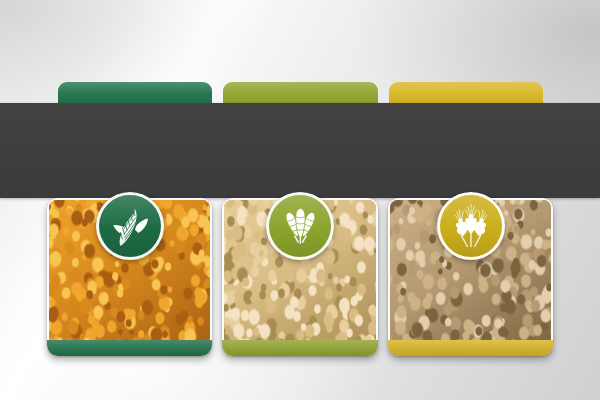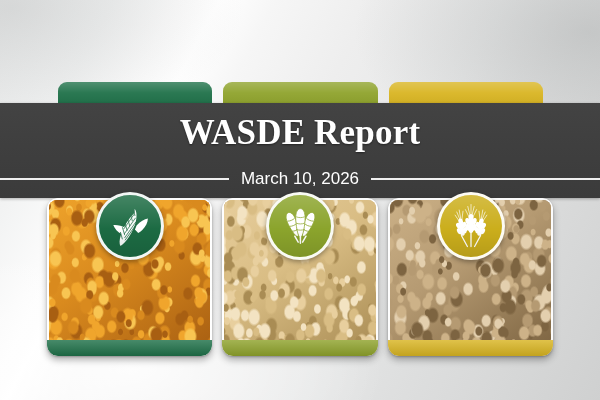--- a/index.html
+++ b/index.html
@@ -183,26 +183,20 @@
     <div class="tab-inner"></div>
   </div>
   <div class="tab" id="tab-1" style="left: 223px; width: 155px; background: rgb(143, 163, 44);">
     <div class="tab-inner"></div>
   </div>
   <div class="tab" id="tab-2" style="left: 389px; width: 154px; background: rgb(217, 181, 34);">
     <div class="tab-inner"></div>
   </div>
 
   <div id="banner">
-    <div id="banner-title">WASDE Report</div>
-    <div id="date-row">
-      <div class="date-rule"></div>
-      <div id="date-text">March 10, 2026</div>
-      <div class="date-rule"></div>
-    </div>
   </div>
 
   <div class="card" id="card-0" style="left: 47px; width: 165px;">
     <div class="card-photo">
       <div class="grain-tex" id="tex-0" style="background-image: radial-gradient(2.76% 4.14% at 26.46% 5.99%, rgb(240, 165, 44) 0%, rgb(240, 165, 44) 55%, rgba(0, 0, 0, 0) 78%), radial-gradient(2.49% 3.74% at 1.26% 13.58%, rgb(217, 138, 30) 0%, rgb(217, 138, 30) 55%, rgba(0, 0, 0, 0) 78%), radial-gradient(4.59% 6.88% at 86.73% 14.05%, rgb(248, 197, 82) 0%, rgb(248, 197, 82) 55%, rgba(0, 0, 0, 0) 78%), radial-gradient(2.49% 3.74% at 36.41% 19.99%, rgb(217, 138, 30) 0%, rgb(217, 138, 30) 55%, rgba(0, 0, 0, 0) 78%), radial-gradient(3.11% 4.67% at 56.62% 79.75%, rgb(217, 138, 30) 0%, rgb(217, 138, 30) 55%, rgba(0, 0, 0, 0) 78%), radial-gradient(3.32% 4.98% at 56.27% 12.15%, rgb(248, 197, 82) 0%, rgb(248, 197, 82) 55%, rgba(0, 0, 0, 0) 78%), radial-gradient(2.38% 3.57% at 39.6% 10.6%, rgb(248, 197, 82) 0%, rgb(248, 197, 82) 55%, rgba(0, 0, 0, 0) 78%), radial-gradient(3.09% 4.63% at -1.08% -0.66%, rgb(248, 197, 82) 0%, rgb(248, 197, 82) 55%, rgba(0, 0, 0, 0) 78%), radial-gradient(3.72% 5.58% at 82.46% 18.48%, rgb(248, 197, 82) 0%, rgb(248, 197, 82) 55%, rgba(0, 0, 0, 0) 78%), radial-gradient(2.4% 3.6% at 70.51% 92.27%, rgb(168, 95, 18) 0%, rgb(168, 95, 18) 55%, rgba(0, 0, 0, 0) 78%), radial-gradient(4.8% 7.2% at 26.9% 37.45%, rgb(168, 95, 18) 0%, rgb(168, 95, 18) 55%, rgba(0, 0, 0, 0) 78%), radial-gradient(3.93% 5.9% at 67.02% 6.11%, rgb(240, 165, 44) 0%, rgb(240, 165, 44) 55%, rgba(0, 0, 0, 0) 78%), radial-gradient(4.54% 6.81% at 17.48% 87.88%, rgb(217, 138, 30) 0%, rgb(217, 138, 30) 55%, rgba(0, 0, 0, 0) 78%), radial-gradient(4.99% 7.49% at 80.5% 25.87%, rgb(240, 165, 44) 0%, rgb(240, 165, 44) 55%, rgba(0, 0, 0, 0) 78%), radial-gradient(4.16% 6.24% at 2.19% 23.18%, rgb(248, 197, 82) 0%, rgb(248, 197, 82) 55%, rgba(0, 0, 0, 0) 78%), radial-gradient(2.34% 3.51% at 93.86% 2.42%, rgb(217, 138, 30) 0%, rgb(217, 138, 30) 55%, rgba(0, 0, 0, 0) 78%), radial-gradient(4.48% 6.72% at 97.43% 11.02%, rgb(248, 197, 82) 0%, rgb(248, 197, 82) 55%, rgba(0, 0, 0, 0) 78%), radial-gradient(2.73% 4.09% at 24.13% 18.88%, rgb(168, 95, 18) 0%, rgb(168, 95, 18) 55%, rgba(0, 0, 0, 0) 78%), radial-gradient(2.6% 3.9% at 49.55% 84.98%, rgb(168, 95, 18) 0%, rgb(168, 95, 18) 55%, rgba(0, 0, 0, 0) 78%), radial-gradient(4.12% 6.18% at 6.23% 23.61%, rgb(248, 197, 82) 0%, rgb(248, 197, 82) 55%, rgba(0, 0, 0, 0) 78%), radial-gradient(3.97% 5.96% at 80.84% 14.82%, rgb(240, 165, 44) 0%, rgb(240, 165, 44) 55%, rgba(0, 0, 0, 0) 78%), radial-gradient(5.05% 7.57% at 85.2% 93.68%, rgb(248, 197, 82) 0%, rgb(248, 197, 82) 55%, rgba(0, 0, 0, 0) 78%), radial-gradient(5.11% 7.67% at 0.07% 15.12%, rgb(248, 197, 82) 0%, rgb(248, 197, 82) 55%, rgba(0, 0, 0, 0) 78%), radial-gradient(3.79% 5.69% at 45.03% 80.76%, rgb(168, 95, 18) 0%, rgb(168, 95, 18) 55%, rgba(0, 0, 0, 0) 78%), radial-gradient(4.41% 6.62% at 9.49% 4.54%, rgb(168, 95, 18) 0%, rgb(168, 95, 18) 55%, rgba(0, 0, 0, 0) 78%), radial-gradient(3.38% 5.07% at 101.87% 95.65%, rgb(217, 138, 30) 0%, rgb(217, 138, 30) 55%, rgba(0, 0, 0, 0) 78%), radial-gradient(2.91% 4.37% at 88.34% 15.48%, rgb(217, 138, 30) 0%, rgb(217, 138, 30) 55%, rgba(0, 0, 0, 0) 78%), radial-gradient(3.14% 4.71% at 69.83% 63.17%, rgb(168, 95, 18) 0%, rgb(168, 95, 18) 55%, rgba(0, 0, 0, 0) 78%), radial-gradient(4.31% 6.46% at 32.89% 90.31%, rgb(240, 165, 44) 0%, rgb(240, 165, 44) 55%, rgba(0, 0, 0, 0) 78%), radial-gradient(2.53% 3.79% at 15.2% 11.64%, rgb(240, 165, 44) 0%, rgb(240, 165, 44) 55%, rgba(0, 0, 0, 0) 78%), radial-gradient(4.88% 7.32% at 48.95% 80.06%, rgb(240, 165, 44) 0%, rgb(240, 165, 44) 55%, rgba(0, 0, 0, 0) 78%), radial-gradient(4.25% 6.38% at 7.28% 56.85%, rgb(217, 138, 30) 0%, rgb(217, 138, 30) 55%, rgba(0, 0, 0, 0) 78%), radial-gradient(5.14% 7.71% at 24.85% 73.61%, rgb(217, 138, 30) 0%, rgb(217, 138, 30) 55%, rgba(0, 0, 0, 0) 78%), radial-gradient(4.1% 6.15% at 5.61% 80.48%, rgb(168, 95, 18) 0%, rgb(168, 95, 18) 55%, rgba(0, 0, 0, 0) 78%), radial-gradient(4.93% 7.39% at 85.01% 1.42%, rgb(217, 138, 30) 0%, rgb(217, 138, 30) 55%, rgba(0, 0, 0, 0) 78%), radial-gradient(2.5% 3.75% at 91.72% 39.06%, rgb(248, 197, 82) 0%, rgb(248, 197, 82) 55%, rgba(0, 0, 0, 0) 78%), radial-gradient(4.3% 6.45% at 31.92% 77.74%, rgb(248, 197, 82) 0%, rgb(248, 197, 82) 55%, rgba(0, 0, 0, 0) 78%), radial-gradient(2.7% 4.05% at 5.42% 71.46%, rgb(240, 165, 44) 0%, rgb(240, 165, 44) 55%, rgba(0, 0, 0, 0) 78%), radial-gradient(3.8% 5.7% at 68.65% 1.27%, rgb(240, 165, 44) 0%, rgb(240, 165, 44) 55%, rgba(0, 0, 0, 0) 78%), radial-gradient(5.16% 7.74% at 65.58% 92.79%, rgb(168, 95, 18) 0%, rgb(168, 95, 18) 55%, rgba(0, 0, 0, 0) 78%), radial-gradient(4.14% 6.21% at 97.89% 34.4%, rgb(217, 138, 30) 0%, rgb(217, 138, 30) 55%, rgba(0, 0, 0, 0) 78%), radial-gradient(4.51% 6.76% at 43.34% 18.87%, rgb(248, 197, 82) 0%, rgb(248, 197, 82) 55%, rgba(0, 0, 0, 0) 78%), radial-gradient(2.09% 3.13% at 93.47% 8.89%, rgb(240, 165, 44) 0%, rgb(240, 165, 44) 55%, rgba(0, 0, 0, 0) 78%), radial-gradient(5.17% 7.75% at 43.94% 101.22%, rgb(240, 165, 44) 0%, rgb(240, 165, 44) 55%, rgba(0, 0, 0, 0) 78%), radial-gradient(4.95% 7.43% at 88.34% 2.1%, rgb(217, 138, 30) 0%, rgb(217, 138, 30) 55%, rgba(0, 0, 0, 0) 78%), radial-gradient(4.3% 6.45% at 68.94% 20.47%, rgb(240, 165, 44) 0%, rgb(240, 165, 44) 55%, rgba(0, 0, 0, 0) 78%), radial-gradient(2.82% 4.23% at 91.12% 83.67%, rgb(217, 138, 30) 0%, rgb(217, 138, 30) 55%, rgba(0, 0, 0, 0) 78%), radial-gradient(3% 4.5% at 27.01% 66.31%, rgb(168, 95, 18) 0%, rgb(168, 95, 18) 55%, rgba(0, 0, 0, 0) 78%), radial-gradient(4.34% 6.51% at 35.09% 68.73%, rgb(248, 197, 82) 0%, rgb(248, 197, 82) 55%, rgba(0, 0, 0, 0) 78%), radial-gradient(4.05% 6.07% at 89.19% 35.98%, rgb(168, 95, 18) 0%, rgb(168, 95, 18) 55%, rgba(0, 0, 0, 0) 78%), radial-gradient(4.48% 6.72% at 71.74% 5.6%, rgb(240, 165, 44) 0%, rgb(240, 165, 44) 55%, rgba(0, 0, 0, 0) 78%), radial-gradient(2.77% 4.16% at 36.64% 11.19%, rgb(217, 138, 30) 0%, rgb(217, 138, 30) 55%, rgba(0, 0, 0, 0) 78%), radial-gradient(3.09% 4.63% at 64.72% 46.01%, rgb(168, 95, 18) 0%, rgb(168, 95, 18) 55%, rgba(0, 0, 0, 0) 78%), radial-gradient(2.72% 4.08% at 96.93% 101.61%, rgb(168, 95, 18) 0%, rgb(168, 95, 18) 55%, rgba(0, 0, 0, 0) 78%), radial-gradient(3.56% 5.34% at 52.46% 9.78%, rgb(168, 95, 18) 0%, rgb(168, 95, 18) 55%, rgba(0, 0, 0, 0) 78%), radial-gradient(2.12% 3.18% at 44.8% 90.76%, rgb(168, 95, 18) 0%, rgb(168, 95, 18) 55%, rgba(0, 0, 0, 0) 78%), radial-gradient(4.5% 6.75% at 15.07% 100.04%, rgb(240, 165, 44) 0%, rgb(240, 165, 44) 55%, rgba(0, 0, 0, 0) 78%), radial-gradient(2.04% 3.06% at -0.59% 24.55%, rgb(240, 165, 44) 0%, rgb(240, 165, 44) 55%, rgba(0, 0, 0, 0) 78%), radial-gradient(3.63% 5.45% at 89.94% 64.9%, rgb(240, 165, 44) 0%, rgb(240, 165, 44) 55%, rgba(0, 0, 0, 0) 78%), radial-gradient(4.36% 6.54% at 6.11% 78.14%, rgb(168, 95, 18) 0%, rgb(168, 95, 18) 55%, rgba(0, 0, 0, 0) 78%), radial-gradient(4.23% 6.35% at 91.72% 29.73%, rgb(217, 138, 30) 0%, rgb(217, 138, 30) 55%, rgba(0, 0, 0, 0) 78%), radial-gradient(2.77% 4.16% at 66.73% 13.46%, rgb(168, 95, 18) 0%, rgb(168, 95, 18) 55%, rgba(0, 0, 0, 0) 78%), radial-gradient(5.07% 7.61% at 0.85% 87.76%, rgb(248, 197, 82) 0%, rgb(248, 197, 82) 55%, rgba(0, 0, 0, 0) 78%), radial-gradient(5.11% 7.67% at 98.3% 99.14%, rgb(217, 138, 30) 0%, rgb(217, 138, 30) 55%, rgba(0, 0, 0, 0) 78%), radial-gradient(2.46% 3.69% at 68.55% 1.37%, rgb(240, 165, 44) 0%, rgb(240, 165, 44) 55%, rgba(0, 0, 0, 0) 78%), radial-gradient(4.02% 6.03% at 28.38% 60.98%, rgb(248, 197, 82) 0%, rgb(248, 197, 82) 55%, rgba(0, 0, 0, 0) 78%), radial-gradient(4.53% 6.79% at 18.36% 53.75%, rgb(217, 138, 30) 0%, rgb(217, 138, 30) 55%, rgba(0, 0, 0, 0) 78%), radial-gradient(4.47% 6.71% at 26.75% 14.85%, rgb(168, 95, 18) 0%, rgb(168, 95, 18) 55%, rgba(0, 0, 0, 0) 78%), radial-gradient(3.32% 4.98% at 48.15% 35.11%, rgb(168, 95, 18) 0%, rgb(168, 95, 18) 55%, rgba(0, 0, 0, 0) 78%), radial-gradient(2.74% 4.11% at 41.75% 54.22%, rgb(248, 197, 82) 0%, rgb(248, 197, 82) 55%, rgba(0, 0, 0, 0) 78%), radial-gradient(3.87% 5.8% at 96.63% 3.38%, rgb(240, 165, 44) 0%, rgb(240, 165, 44) 55%, rgba(0, 0, 0, 0) 78%), radial-gradient(3.22% 4.83% at 96.97% 52.05%, rgb(248, 197, 82) 0%, rgb(248, 197, 82) 55%, rgba(0, 0, 0, 0) 78%), radial-gradient(4.69% 7.04% at 78.39% 11.42%, rgb(240, 165, 44) 0%, rgb(240, 165, 44) 55%, rgba(0, 0, 0, 0) 78%), radial-gradient(2.61% 3.92% at 100.6% 93.27%, rgb(168, 95, 18) 0%, rgb(168, 95, 18) 55%, rgba(0, 0, 0, 0) 78%), radial-gradient(3.22% 4.83% at 47.37% 48.74%, rgb(168, 95, 18) 0%, rgb(168, 95, 18) 55%, rgba(0, 0, 0, 0) 78%), radial-gradient(2.25% 3.38% at -0.9% 81.75%, rgb(217, 138, 30) 0%, rgb(217, 138, 30) 55%, rgba(0, 0, 0, 0) 78%), radial-gradient(3.96% 5.94% at 80.91% 93.66%, rgb(240, 165, 44) 0%, rgb(240, 165, 44) 55%, rgba(0, 0, 0, 0) 78%), radial-gradient(3.95% 5.93% at 67.57% 81.71%, rgb(240, 165, 44) 0%, rgb(240, 165, 44) 55%, rgba(0, 0, 0, 0) 78%), radial-gradient(3.52% 5.28% at 92.26% 68.04%, rgb(240, 165, 44) 0%, rgb(240, 165, 44) 55%, rgba(0, 0, 0, 0) 78%), radial-gradient(5.14% 7.71% at 88.42% 41.71%, rgb(248, 197, 82) 0%, rgb(248, 197, 82) 55%, rgba(0, 0, 0, 0) 78%), radial-gradient(3.9% 5.85% at 91.59% 6.5%, rgb(217, 138, 30) 0%, rgb(217, 138, 30) 55%, rgba(0, 0, 0, 0) 78%), radial-gradient(3.05% 4.57% at 18.69% 45.08%, rgb(248, 197, 82) 0%, rgb(248, 197, 82) 55%, rgba(0, 0, 0, 0) 78%), radial-gradient(2.78% 4.17% at 63.51% 24.09%, rgb(217, 138, 30) 0%, rgb(217, 138, 30) 55%, rgba(0, 0, 0, 0) 78%), radial-gradient(4.74% 7.11% at 65.82% 46.89%, rgb(248, 197, 82) 0%, rgb(248, 197, 82) 55%, rgba(0, 0, 0, 0) 78%), radial-gradient(2.39% 3.58% at 85.07% 82.5%, rgb(217, 138, 30) 0%, rgb(217, 138, 30) 55%, rgba(0, 0, 0, 0) 78%), radial-gradient(4.4% 6.6% at 67.87% 33.39%, rgb(168, 95, 18) 0%, rgb(168, 95, 18) 55%, rgba(0, 0, 0, 0) 78%), radial-gradient(5.03% 7.54% at 60.31% 74.78%, rgb(168, 95, 18) 0%, rgb(168, 95, 18) 55%, rgba(0, 0, 0, 0) 78%), radial-gradient(5.01% 7.51% at 50.34% 83.98%, rgb(248, 197, 82) 0%, rgb(248, 197, 82) 55%, rgba(0, 0, 0, 0) 78%), radial-gradient(4.68% 7.02% at 7.25% 20.54%, rgb(168, 95, 18) 0%, rgb(168, 95, 18) 55%, rgba(0, 0, 0, 0) 78%), radial-gradient(4.06% 6.09% at 87.41% 23.65%, rgb(240, 165, 44) 0%, rgb(240, 165, 44) 55%, rgba(0, 0, 0, 0) 78%), radial-gradient(3.75% 5.63% at 65.4% 59.63%, rgb(248, 197, 82) 0%, rgb(248, 197, 82) 55%, rgba(0, 0, 0, 0) 78%), radial-gradient(4.39% 6.58% at 91.67% 17.92%, rgb(248, 197, 82) 0%, rgb(248, 197, 82) 55%, rgba(0, 0, 0, 0) 78%), radial-gradient(3.52% 5.28% at 15.79% 36.37%, rgb(217, 138, 30) 0%, rgb(217, 138, 30) 55%, rgba(0, 0, 0, 0) 78%), radial-gradient(5.11% 7.67% at 52.47% 30.33%, rgb(248, 197, 82) 0%, rgb(248, 197, 82) 55%, rgba(0, 0, 0, 0) 78%), radial-gradient(3.65% 5.47% at 81.49% 26.25%, rgb(248, 197, 82) 0%, rgb(248, 197, 82) 55%, rgba(0, 0, 0, 0) 78%), radial-gradient(4.82% 7.23% at 98.61% 14.36%, rgb(168, 95, 18) 0%, rgb(168, 95, 18) 55%, rgba(0, 0, 0, 0) 78%), radial-gradient(4.24% 6.36% at 96.61% 37.1%, rgb(217, 138, 30) 0%, rgb(217, 138, 30) 55%, rgba(0, 0, 0, 0) 78%), radial-gradient(4.19% 6.29% at 73.63% 7.88%, rgb(217, 138, 30) 0%, rgb(217, 138, 30) 55%, rgba(0, 0, 0, 0) 78%), radial-gradient(4.11% 6.17% at 59.82% 28.84%, rgb(168, 95, 18) 0%, rgb(168, 95, 18) 55%, rgba(0, 0, 0, 0) 78%), radial-gradient(4.72% 7.08% at 79.58% 26.16%, rgb(217, 138, 30) 0%, rgb(217, 138, 30) 55%, rgba(0, 0, 0, 0) 78%), radial-gradient(4.89% 7.33% at 96.38% 43.66%, rgb(248, 197, 82) 0%, rgb(248, 197, 82) 55%, rgba(0, 0, 0, 0) 78%), radial-gradient(3.75% 5.63% at 13.31% 65.23%, rgb(248, 197, 82) 0%, rgb(248, 197, 82) 55%, rgba(0, 0, 0, 0) 78%), radial-gradient(4.91% 7.37% at 36.63% 30.72%, rgb(168, 95, 18) 0%, rgb(168, 95, 18) 55%, rgba(0, 0, 0, 0) 78%), radial-gradient(4.81% 7.21% at 71.17% 7.93%, rgb(217, 138, 30) 0%, rgb(217, 138, 30) 55%, rgba(0, 0, 0, 0) 78%), radial-gradient(2.07% 3.1% at 67.03% 93.36%, rgb(168, 95, 18) 0%, rgb(168, 95, 18) 55%, rgba(0, 0, 0, 0) 78%), radial-gradient(5.03% 7.54% at 38.35% 56.29%, rgb(168, 95, 18) 0%, rgb(168, 95, 18) 55%, rgba(0, 0, 0, 0) 78%), radial-gradient(2.51% 3.76% at 61.66% 14.8%, rgb(217, 138, 30) 0%, rgb(217, 138, 30) 55%, rgba(0, 0, 0, 0) 78%), radial-gradient(4.3% 6.45% at 66.58% 26.51%, rgb(248, 197, 82) 0%, rgb(248, 197, 82) 55%, rgba(0, 0, 0, 0) 78%), radial-gradient(3.11% 4.67% at 90.25% 38.35%, rgb(217, 138, 30) 0%, rgb(217, 138, 30) 55%, rgba(0, 0, 0, 0) 78%), radial-gradient(4.26% 6.39% at 28.45% 2.42%, rgb(240, 165, 44) 0%, rgb(240, 165, 44) 55%, rgba(0, 0, 0, 0) 78%), radial-gradient(2.17% 3.25% at 22.67% 94.1%, rgb(217, 138, 30) 0%, rgb(217, 138, 30) 55%, rgba(0, 0, 0, 0) 78%), radial-gradient(3.49% 5.24% at 48.14% 59.44%, rgb(217, 138, 30) 0%, rgb(217, 138, 30) 55%, rgba(0, 0, 0, 0) 78%), radial-gradient(3.08% 4.62% at 101.99% 72.14%, rgb(248, 197, 82) 0%, rgb(248, 197, 82) 55%, rgba(0, 0, 0, 0) 78%), radial-gradient(4.86% 7.29% at 24.7% 99%, rgb(248, 197, 82) 0%, rgb(248, 197, 82) 55%, rgba(0, 0, 0, 0) 78%), radial-gradient(4.62% 6.93% at 93.93% -1.76%, rgb(168, 95, 18) 0%, rgb(168, 95, 18) 55%, rgba(0, 0, 0, 0) 78%), radial-gradient(3.15% 4.72% at 19.82% 1.51%, rgb(248, 197, 82) 0%, rgb(248, 197, 82) 55%, rgba(0, 0, 0, 0) 78%), radial-gradient(3.41% 5.12% at 28.95% 8.07%, rgb(248, 197, 82) 0%, rgb(248, 197, 82) 55%, rgba(0, 0, 0, 0) 78%), radial-gradient(4.03% 6.04% at 54.08% 97.84%, rgb(217, 138, 30) 0%, rgb(217, 138, 30) 55%, rgba(0, 0, 0, 0) 78%), radial-gradient(2.22% 3.33% at 40.71% 15.92%, rgb(217, 138, 30) 0%, rgb(217, 138, 30) 55%, rgba(0, 0, 0, 0) 78%), radial-gradient(3.98% 5.97% at 39.72% 87.24%, rgb(240, 165, 44) 0%, rgb(240, 165, 44) 55%, rgba(0, 0, 0, 0) 78%), radial-gradient(4.85% 7.27% at 29.1% 13.87%, rgb(248, 197, 82) 0%, rgb(248, 197, 82) 55%, rgba(0, 0, 0, 0) 78%), radial-gradient(4.97% 7.46% at 57.93% 41.78%, rgb(240, 165, 44) 0%, rgb(240, 165, 44) 55%, rgba(0, 0, 0, 0) 78%), radial-gradient(3.99% 5.99% at 83.78% 65.48%, rgb(168, 95, 18) 0%, rgb(168, 95, 18) 55%, rgba(0, 0, 0, 0) 78%), radial-gradient(2.74% 4.11% at 44.58% 65.35%, rgb(248, 197, 82) 0%, rgb(248, 197, 82) 55%, rgba(0, 0, 0, 0) 78%), radial-gradient(3.7% 5.55% at 4.16% 98.07%, rgb(240, 165, 44) 0%, rgb(240, 165, 44) 55%, rgba(0, 0, 0, 0) 78%), radial-gradient(3.47% 5.21% at 28.5% 63.08%, rgb(248, 197, 82) 0%, rgb(248, 197, 82) 55%, rgba(0, 0, 0, 0) 78%), radial-gradient(2.95% 4.43% at 99.93% 13.34%, rgb(248, 197, 82) 0%, rgb(248, 197, 82) 55%, rgba(0, 0, 0, 0) 78%), radial-gradient(4.49% 6.74% at 90.26% 37.31%, rgb(217, 138, 30) 0%, rgb(217, 138, 30) 55%, rgba(0, 0, 0, 0) 78%), radial-gradient(4.01% 6.01% at 48.1% 12.6%, rgb(240, 165, 44) 0%, rgb(240, 165, 44) 55%, rgba(0, 0, 0, 0) 78%), radial-gradient(3.31% 4.96% at 41.42% 78.01%, rgb(217, 138, 30) 0%, rgb(217, 138, 30) 55%, rgba(0, 0, 0, 0) 78%), radial-gradient(4.4% 6.6% at 70.47% 96.51%, rgb(240, 165, 44) 0%, rgb(240, 165, 44) 55%, rgba(0, 0, 0, 0) 78%), radial-gradient(2.78% 4.17% at 72.27% 47.8%, rgb(248, 197, 82) 0%, rgb(248, 197, 82) 55%, rgba(0, 0, 0, 0) 78%), radial-gradient(4.14% 6.21% at 63.67% 91.22%, rgb(248, 197, 82) 0%, rgb(248, 197, 82) 55%, rgba(0, 0, 0, 0) 78%), radial-gradient(2.87% 4.3% at 80.17% 1.32%, rgb(240, 165, 44) 0%, rgb(240, 165, 44) 55%, rgba(0, 0, 0, 0) 78%), radial-gradient(2.85% 4.28% at 9.69% 97.12%, rgb(248, 197, 82) 0%, rgb(248, 197, 82) 55%, rgba(0, 0, 0, 0) 78%), radial-gradient(4.65% 6.98% at 70.24% 91.25%, rgb(217, 138, 30) 0%, rgb(217, 138, 30) 55%, rgba(0, 0, 0, 0) 78%), radial-gradient(2.62% 3.93% at 2.85% 8.03%, rgb(168, 95, 18) 0%, rgb(168, 95, 18) 55%, rgba(0, 0, 0, 0) 78%), radial-gradient(4.1% 6.15% at 68.66% 64.72%, rgb(217, 138, 30) 0%, rgb(217, 138, 30) 55%, rgba(0, 0, 0, 0) 78%), radial-gradient(3.88% 5.82% at 101.39% 76.9%, rgb(248, 197, 82) 0%, rgb(248, 197, 82) 55%, rgba(0, 0, 0, 0) 78%), radial-gradient(4.44% 6.66% at 68.43% 14.3%, rgb(217, 138, 30) 0%, rgb(217, 138, 30) 55%, rgba(0, 0, 0, 0) 78%), radial-gradient(3.91% 5.87% at 3.41% 32%, rgb(248, 197, 82) 0%, rgb(248, 197, 82) 55%, rgba(0, 0, 0, 0) 78%), radial-gradient(2.36% 3.54% at 7.64% 95.41%, rgb(240, 165, 44) 0%, rgb(240, 165, 44) 55%, rgba(0, 0, 0, 0) 78%), radial-gradient(4.29% 6.44% at 3.41% 71.67%, rgb(248, 197, 82) 0%, rgb(248, 197, 82) 55%, rgba(0, 0, 0, 0) 78%), radial-gradient(2.37% 3.56% at 92.24% 42.31%, rgb(248, 197, 82) 0%, rgb(248, 197, 82) 55%, rgba(0, 0, 0, 0) 78%), radial-gradient(5.01% 7.51% at 5.34% 97.46%, rgb(217, 138, 30) 0%, rgb(217, 138, 30) 55%, rgba(0, 0, 0, 0) 78%), radial-gradient(4.99% 7.49% at 7.28% 42.54%, rgb(248, 197, 82) 0%, rgb(248, 197, 82) 55%, rgba(0, 0, 0, 0) 78%), radial-gradient(4.33% 6.5% at 24.07% 97.87%, rgb(217, 138, 30) 0%, rgb(217, 138, 30) 55%, rgba(0, 0, 0, 0) 78%), radial-gradient(3.94% 5.91% at 32.71% 57.88%, rgb(240, 165, 44) 0%, rgb(240, 165, 44) 55%, rgba(0, 0, 0, 0) 78%), radial-gradient(4.47% 6.71% at 95.42% 18.56%, rgb(248, 197, 82) 0%, rgb(248, 197, 82) 55%, rgba(0, 0, 0, 0) 78%), radial-gradient(5.12% 7.68% at 7.61% 87.78%, rgb(240, 165, 44) 0%, rgb(240, 165, 44) 55%, rgba(0, 0, 0, 0) 78%), radial-gradient(3.88% 5.82% at 10.7% 55.03%, rgb(248, 197, 82) 0%, rgb(248, 197, 82) 55%, rgba(0, 0, 0, 0) 78%), radial-gradient(3.37% 5.05% at 94.99% 23.33%, rgb(248, 197, 82) 0%, rgb(248, 197, 82) 55%, rgba(0, 0, 0, 0) 78%), radial-gradient(4.96% 7.44% at 19.67% 15.83%, rgb(168, 95, 18) 0%, rgb(168, 95, 18) 55%, rgba(0, 0, 0, 0) 78%), radial-gradient(3.48% 5.22% at 19.04% 27.73%, rgb(248, 197, 82) 0%, rgb(248, 197, 82) 55%, rgba(0, 0, 0, 0) 78%), radial-gradient(5.08% 7.62% at 6.14% 44.27%, rgb(240, 165, 44) 0%, rgb(240, 165, 44) 55%, rgba(0, 0, 0, 0) 78%), radial-gradient(2.15% 3.22% at -1.11% 91.21%, rgb(217, 138, 30) 0%, rgb(217, 138, 30) 55%, rgba(0, 0, 0, 0) 78%), radial-gradient(3.11% 4.67% at 47.88% 98.63%, rgb(168, 95, 18) 0%, rgb(168, 95, 18) 55%, rgba(0, 0, 0, 0) 78%), radial-gradient(4.58% 6.87% at 50.88% 8.51%, rgb(240, 165, 44) 0%, rgb(240, 165, 44) 55%, rgba(0, 0, 0, 0) 78%), radial-gradient(2.08% 3.12% at 73.24% 62.84%, rgb(240, 165, 44) 0%, rgb(240, 165, 44) 55%, rgba(0, 0, 0, 0) 78%), radial-gradient(2.06% 3.09% at 51.33% 90.8%, rgb(168, 95, 18) 0%, rgb(168, 95, 18) 55%, rgba(0, 0, 0, 0) 78%), radial-gradient(4.88% 7.32% at 70.09% 71.69%, rgb(240, 165, 44) 0%, rgb(240, 165, 44) 55%, rgba(0, 0, 0, 0) 78%), radial-gradient(3.32% 4.98% at 39.81% 12.18%, rgb(168, 95, 18) 0%, rgb(168, 95, 18) 55%, rgba(0, 0, 0, 0) 78%), radial-gradient(2.91% 4.37% at 15.36% 10.56%, rgb(248, 197, 82) 0%, rgb(248, 197, 82) 55%, rgba(0, 0, 0, 0) 78%), radial-gradient(4.57% 6.86% at 34.88% 54.59%, rgb(168, 95, 18) 0%, rgb(168, 95, 18) 55%, rgba(0, 0, 0, 0) 78%), radial-gradient(2.58% 3.87% at 45.09% 61.59%, rgb(248, 197, 82) 0%, rgb(248, 197, 82) 55%, rgba(0, 0, 0, 0) 78%), radial-gradient(3.62% 5.43% at 90.4% 71.3%, rgb(240, 165, 44) 0%, rgb(240, 165, 44) 55%, rgba(0, 0, 0, 0) 78%), radial-gradient(3.21% 4.81% at 32.87% 8.38%, rgb(168, 95, 18) 0%, rgb(168, 95, 18) 55%, rgba(0, 0, 0, 0) 78%), radial-gradient(3.87% 5.8% at 72.23% 16.82%, rgb(248, 197, 82) 0%, rgb(248, 197, 82) 55%, rgba(0, 0, 0, 0) 78%), radial-gradient(3.06% 4.59% at 32.94% 3.24%, rgb(240, 165, 44) 0%, rgb(240, 165, 44) 55%, rgba(0, 0, 0, 0) 78%), radial-gradient(4.94% 7.41% at 91.59% 67.4%, rgb(248, 197, 82) 0%, rgb(248, 197, 82) 55%, rgba(0, 0, 0, 0) 78%), radial-gradient(4.87% 7.3% at 27.64% 92.83%, rgb(240, 165, 44) 0%, rgb(240, 165, 44) 55%, rgba(0, 0, 0, 0) 78%), radial-gradient(2.19% 3.29% at 34.72% 19.94%, rgb(240, 165, 44) 0%, rgb(240, 165, 44) 55%, rgba(0, 0, 0, 0) 78%), radial-gradient(4.69% 7.04% at 19.46% 62.42%, rgb(240, 165, 44) 0%, rgb(240, 165, 44) 55%, rgba(0, 0, 0, 0) 78%), radial-gradient(4.96% 7.44% at 61.22% 49.48%, rgb(168, 95, 18) 0%, rgb(168, 95, 18) 55%, rgba(0, 0, 0, 0) 78%), radial-gradient(2.62% 3.93% at 51.55% 14.56%, rgb(248, 197, 82) 0%, rgb(248, 197, 82) 55%, rgba(0, 0, 0, 0) 78%), radial-gradient(2.9% 4.35% at 94.79% 17.13%, rgb(240, 165, 44) 0%, rgb(240, 165, 44) 55%, rgba(0, 0, 0, 0) 78%), radial-gradient(3.21% 4.81% at 52.72% 18.27%, rgb(217, 138, 30) 0%, rgb(217, 138, 30) 55%, rgba(0, 0, 0, 0) 78%), radial-gradient(2.17% 3.25% at 74.5% 32.53%, rgb(240, 165, 44) 0%, rgb(240, 165, 44) 55%, rgba(0, 0, 0, 0) 78%), radial-gradient(2.63% 3.94% at 26.99% 76.8%, rgb(240, 165, 44) 0%, rgb(240, 165, 44) 55%, rgba(0, 0, 0, 0) 78%), radial-gradient(3.42% 5.13% at 30.55% 86.8%, rgb(240, 165, 44) 0%, rgb(240, 165, 44) 55%, rgba(0, 0, 0, 0) 78%), radial-gradient(3.88% 5.82% at 67.55% 101.77%, rgb(217, 138, 30) 0%, rgb(217, 138, 30) 55%, rgba(0, 0, 0, 0) 78%), radial-gradient(4.8% 7.2% at 88.54% 4%, rgb(217, 138, 30) 0%, rgb(217, 138, 30) 55%, rgba(0, 0, 0, 0) 78%), radial-gradient(2.72% 4.08% at 91.35% 101.9%, rgb(240, 165, 44) 0%, rgb(240, 165, 44) 55%, rgba(0, 0, 0, 0) 78%), radial-gradient(4.29% 6.44% at 90.22% 23.08%, rgb(168, 95, 18) 0%, rgb(168, 95, 18) 55%, rgba(0, 0, 0, 0) 78%), radial-gradient(4.92% 7.38% at 22.04% 66.23%, rgb(240, 165, 44) 0%, rgb(240, 165, 44) 55%, rgba(0, 0, 0, 0) 78%), radial-gradient(4.72% 7.08% at 78.8% 34.33%, rgb(217, 138, 30) 0%, rgb(217, 138, 30) 55%, rgba(0, 0, 0, 0) 78%), radial-gradient(4.54% 6.81% at 5.54% 61.81%, rgb(217, 138, 30) 0%, rgb(217, 138, 30) 55%, rgba(0, 0, 0, 0) 78%), radial-gradient(2.13% 3.19% at 88.67% 70.34%, rgb(217, 138, 30) 0%, rgb(217, 138, 30) 55%, rgba(0, 0, 0, 0) 78%), radial-gradient(3.26% 4.89% at 34.03% 25.86%, rgb(168, 95, 18) 0%, rgb(168, 95, 18) 55%, rgba(0, 0, 0, 0) 78%), radial-gradient(2.36% 3.54% at 71.67% 75.43%, rgb(248, 197, 82) 0%, rgb(248, 197, 82) 55%, rgba(0, 0, 0, 0) 78%), radial-gradient(3.38% 5.07% at 18.47% 84.56%, rgb(240, 165, 44) 0%, rgb(240, 165, 44) 55%, rgba(0, 0, 0, 0) 78%), radial-gradient(5.04% 7.56% at 63.88% 97.65%, rgb(217, 138, 30) 0%, rgb(217, 138, 30) 55%, rgba(0, 0, 0, 0) 78%), radial-gradient(3.59% 5.38% at 101.63% 46.18%, rgb(240, 165, 44) 0%, rgb(240, 165, 44) 55%, rgba(0, 0, 0, 0) 78%), radial-gradient(2.95% 4.43% at 72.87% 71.19%, rgb(248, 197, 82) 0%, rgb(248, 197, 82) 55%, rgba(0, 0, 0, 0) 78%), radial-gradient(3.58% 5.37% at 67.57% 44.82%, rgb(248, 197, 82) 0%, rgb(248, 197, 82) 55%, rgba(0, 0, 0, 0) 78%), radial-gradient(3.23% 4.84% at 101.47% 21.35%, rgb(240, 165, 44) 0%, rgb(240, 165, 44) 55%, rgba(0, 0, 0, 0) 78%), radial-gradient(4.96% 7.44% at 31.69% 46.58%, rgb(248, 197, 82) 0%, rgb(248, 197, 82) 55%, rgba(0, 0, 0, 0) 78%), radial-gradient(3.12% 4.68% at 100.04% 67.98%, rgb(240, 165, 44) 0%, rgb(240, 165, 44) 55%, rgba(0, 0, 0, 0) 78%), radial-gradient(5.11% 7.67% at 19.25% 90.32%, rgb(168, 95, 18) 0%, rgb(168, 95, 18) 55%, rgba(0, 0, 0, 0) 78%), radial-gradient(3.58% 5.37% at 55.22% 19.46%, rgb(240, 165, 44) 0%, rgb(240, 165, 44) 55%, rgba(0, 0, 0, 0) 78%), radial-gradient(3.32% 4.98% at 96.35% 14.8%, rgb(217, 138, 30) 0%, rgb(217, 138, 30) 55%, rgba(0, 0, 0, 0) 78%), radial-gradient(3.07% 4.6% at 7.2% 13.13%, rgb(248, 197, 82) 0%, rgb(248, 197, 82) 55%, rgba(0, 0, 0, 0) 78%), radial-gradient(2.99% 4.49% at 13.46% 24.42%, rgb(240, 165, 44) 0%, rgb(240, 165, 44) 55%, rgba(0, 0, 0, 0) 78%), radial-gradient(3.49% 5.24% at 99.5% 18.25%, rgb(248, 197, 82) 0%, rgb(248, 197, 82) 55%, rgba(0, 0, 0, 0) 78%), radial-gradient(3.79% 5.69% at 25.47% 13.42%, rgb(248, 197, 82) 0%, rgb(248, 197, 82) 55%, rgba(0, 0, 0, 0) 78%), radial-gradient(2.81% 4.21% at 37.23% 73.46%, rgb(168, 95, 18) 0%, rgb(168, 95, 18) 55%, rgba(0, 0, 0, 0) 78%), radial-gradient(2.67% 4% at 80.14% 40.57%, rgb(168, 95, 18) 0%, rgb(168, 95, 18) 55%, rgba(0, 0, 0, 0) 78%), radial-gradient(3.02% 4.53% at 33.84% 10.72%, rgb(240, 165, 44) 0%, rgb(240, 165, 44) 55%, rgba(0, 0, 0, 0) 78%), radial-gradient(4.01% 6.01% at 79.19% 82.39%, rgb(168, 95, 18) 0%, rgb(168, 95, 18) 55%, rgba(0, 0, 0, 0) 78%), radial-gradient(4.72% 7.08% at 22.42% 17.77%, rgb(240, 165, 44) 0%, rgb(240, 165, 44) 55%, rgba(0, 0, 0, 0) 78%), radial-gradient(3.45% 5.18% at 67.74% 0.83%, rgb(217, 138, 30) 0%, rgb(217, 138, 30) 55%, rgba(0, 0, 0, 0) 78%), radial-gradient(4.33% 6.5% at 43.41% 63.09%, rgb(217, 138, 30) 0%, rgb(217, 138, 30) 55%, rgba(0, 0, 0, 0) 78%), radial-gradient(3.19% 4.79% at 40.4% 37.51%, rgb(168, 95, 18) 0%, rgb(168, 95, 18) 55%, rgba(0, 0, 0, 0) 78%), radial-gradient(3.4% 5.1% at 40.92% 55.33%, rgb(240, 165, 44) 0%, rgb(240, 165, 44) 55%, rgba(0, 0, 0, 0) 78%), radial-gradient(4.27% 6.4% at 91.72% 66.36%, rgb(240, 165, 44) 0%, rgb(240, 165, 44) 55%, rgba(0, 0, 0, 0) 78%), radial-gradient(4.68% 7.02% at 3.48% 9.3%, rgb(248, 197, 82) 0%, rgb(248, 197, 82) 55%, rgba(0, 0, 0, 0) 78%), radial-gradient(4.65% 6.98% at 79.25% 100.9%, rgb(168, 95, 18) 0%, rgb(168, 95, 18) 55%, rgba(0, 0, 0, 0) 78%), radial-gradient(4.22% 6.33% at 33.28% 10.39%, rgb(217, 138, 30) 0%, rgb(217, 138, 30) 55%, rgba(0, 0, 0, 0) 78%), radial-gradient(3.1% 4.65% at 47.05% 79.9%, rgb(168, 95, 18) 0%, rgb(168, 95, 18) 55%, rgba(0, 0, 0, 0) 78%), radial-gradient(2.21% 3.31% at 31.97% 81.53%, rgb(240, 165, 44) 0%, rgb(240, 165, 44) 55%, rgba(0, 0, 0, 0) 78%), radial-gradient(2.47% 3.71% at 57.66% 75.58%, rgb(248, 197, 82) 0%, rgb(248, 197, 82) 55%, rgba(0, 0, 0, 0) 78%), radial-gradient(3.54% 5.31% at 42.92% 56.67%, rgb(168, 95, 18) 0%, rgb(168, 95, 18) 55%, rgba(0, 0, 0, 0) 78%), radial-gradient(2.77% 4.16% at 56.69% 92.32%, rgb(240, 165, 44) 0%, rgb(240, 165, 44) 55%, rgba(0, 0, 0, 0) 78%), radial-gradient(4.97% 7.46% at 1.96% 84.68%, rgb(248, 197, 82) 0%, rgb(248, 197, 82) 55%, rgba(0, 0, 0, 0) 78%), radial-gradient(3.26% 4.89% at 81.78% 79.88%, rgb(168, 95, 18) 0%, rgb(168, 95, 18) 55%, rgba(0, 0, 0, 0) 78%), radial-gradient(4.12% 6.18% at 40.66% 99.87%, rgb(168, 95, 18) 0%, rgb(168, 95, 18) 55%, rgba(0, 0, 0, 0) 78%), radial-gradient(3.93% 5.9% at 88.14% 57.08%, rgb(240, 165, 44) 0%, rgb(240, 165, 44) 55%, rgba(0, 0, 0, 0) 78%), radial-gradient(4.67% 7% at 94.11% 26.87%, rgb(240, 165, 44) 0%, rgb(240, 165, 44) 55%, rgba(0, 0, 0, 0) 78%), radial-gradient(3.18% 4.77% at 14.55% 34.02%, rgb(217, 138, 30) 0%, rgb(217, 138, 30) 55%, rgba(0, 0, 0, 0) 78%), radial-gradient(4.9% 7.35% at 61.17% 96.16%, rgb(217, 138, 30) 0%, rgb(217, 138, 30) 55%, rgba(0, 0, 0, 0) 78%), radial-gradient(4.49% 6.74% at 89.89% 44.75%, rgb(217, 138, 30) 0%, rgb(217, 138, 30) 55%, rgba(0, 0, 0, 0) 78%), radial-gradient(4.92% 7.38% at 101.25% 21.96%, rgb(168, 95, 18) 0%, rgb(168, 95, 18) 55%, rgba(0, 0, 0, 0) 78%), radial-gradient(3.32% 4.98% at 28.14% 82.52%, rgb(240, 165, 44) 0%, rgb(240, 165, 44) 55%, rgba(0, 0, 0, 0) 78%), radial-gradient(3.62% 5.43% at 27.55% 58.72%, rgb(217, 138, 30) 0%, rgb(217, 138, 30) 55%, rgba(0, 0, 0, 0) 78%), radial-gradient(2.17% 3.25% at 23.92% 41.48%, rgb(240, 165, 44) 0%, rgb(240, 165, 44) 55%, rgba(0, 0, 0, 0) 78%), radial-gradient(4.65% 6.98% at 84.84% 88.03%, rgb(240, 165, 44) 0%, rgb(240, 165, 44) 55%, rgba(0, 0, 0, 0) 78%), radial-gradient(2.71% 4.06% at 12.49% 80.81%, rgb(240, 165, 44) 0%, rgb(240, 165, 44) 55%, rgba(0, 0, 0, 0) 78%), radial-gradient(2.61% 3.92% at 95.74% 64.15%, rgb(168, 95, 18) 0%, rgb(168, 95, 18) 55%, rgba(0, 0, 0, 0) 78%), radial-gradient(3.58% 5.37% at 2.26% 59.53%, rgb(248, 197, 82) 0%, rgb(248, 197, 82) 55%, rgba(0, 0, 0, 0) 78%), radial-gradient(3.84% 5.76% at 95.47% 49.89%, rgb(240, 165, 44) 0%, rgb(240, 165, 44) 55%, rgba(0, 0, 0, 0) 78%), radial-gradient(4.13% 6.2% at 23.8% 17.63%, rgb(248, 197, 82) 0%, rgb(248, 197, 82) 55%, rgba(0, 0, 0, 0) 78%), radial-gradient(4.98% 7.47% at 63.09% 51.08%, rgb(240, 165, 44) 0%, rgb(240, 165, 44) 55%, rgba(0, 0, 0, 0) 78%), radial-gradient(4.32% 6.48% at 7.4% 39.79%, rgb(217, 138, 30) 0%, rgb(217, 138, 30) 55%, rgba(0, 0, 0, 0) 78%), radial-gradient(2.98% 4.47% at 101.34% 65.56%, rgb(248, 197, 82) 0%, rgb(248, 197, 82) 55%, rgba(0, 0, 0, 0) 78%), radial-gradient(3.91% 5.87% at 5.03% 21.59%, rgb(248, 197, 82) 0%, rgb(248, 197, 82) 55%, rgba(0, 0, 0, 0) 78%), radial-gradient(4.45% 6.68% at 24.82% 34.58%, rgb(248, 197, 82) 0%, rgb(248, 197, 82) 55%, rgba(0, 0, 0, 0) 78%), radial-gradient(4.45% 6.68% at 28.88% 66.21%, rgb(217, 138, 30) 0%, rgb(217, 138, 30) 55%, rgba(0, 0, 0, 0) 78%), radial-gradient(2.45% 3.68% at 20.81% 8.8%, rgb(217, 138, 30) 0%, rgb(217, 138, 30) 55%, rgba(0, 0, 0, 0) 78%), radial-gradient(4.09% 6.13% at 26.38% 55.64%, rgb(168, 95, 18) 0%, rgb(168, 95, 18) 55%, rgba(0, 0, 0, 0) 78%), radial-gradient(3.91% 5.87% at 94.53% 8.71%, rgb(168, 95, 18) 0%, rgb(168, 95, 18) 55%, rgba(0, 0, 0, 0) 78%), radial-gradient(4.69% 7.04% at 95.72% 60.37%, rgb(217, 138, 30) 0%, rgb(217, 138, 30) 55%, rgba(0, 0, 0, 0) 78%), radial-gradient(5.13% 7.7% at 66.87% 99.61%, rgb(248, 197, 82) 0%, rgb(248, 197, 82) 55%, rgba(0, 0, 0, 0) 78%), radial-gradient(2.28% 3.42% at 5.84% 27.6%, rgb(248, 197, 82) 0%, rgb(248, 197, 82) 55%, rgba(0, 0, 0, 0) 78%), radial-gradient(2.05% 3.07% at 20.71% 57.02%, rgb(217, 138, 30) 0%, rgb(217, 138, 30) 55%, rgba(0, 0, 0, 0) 78%), radial-gradient(2.58% 3.87% at 100.96% 99.93%, rgb(248, 197, 82) 0%, rgb(248, 197, 82) 55%, rgba(0, 0, 0, 0) 78%), radial-gradient(2.97% 4.46% at 51.64% 78.69%, rgb(240, 165, 44) 0%, rgb(240, 165, 44) 55%, rgba(0, 0, 0, 0) 78%), radial-gradient(3.82% 5.73% at 53.62% 4.61%, rgb(217, 138, 30) 0%, rgb(217, 138, 30) 55%, rgba(0, 0, 0, 0) 78%), radial-gradient(2.35% 3.53% at 51.23% 47.01%, rgb(217, 138, 30) 0%, rgb(217, 138, 30) 55%, rgba(0, 0, 0, 0) 78%), radial-gradient(4.69% 7.04% at 42.15% 9.18%, rgb(240, 165, 44) 0%, rgb(240, 165, 44) 55%, rgba(0, 0, 0, 0) 78%), radial-gradient(2.01% 3.01% at 42.85% 45.99%, rgb(248, 197, 82) 0%, rgb(248, 197, 82) 55%, rgba(0, 0, 0, 0) 78%), linear-gradient(145deg, rgb(240, 165, 44) 0%, rgb(217, 138, 30) 45%, rgb(168, 95, 18) 100%); background-color: rgb(217, 138, 30);"></div>
     </div>
     <div class="card-foot" id="foot-0" style="background: rgb(31, 113, 73);">
       <div class="card-foot-inner"></div>
     </div>
   </div>

